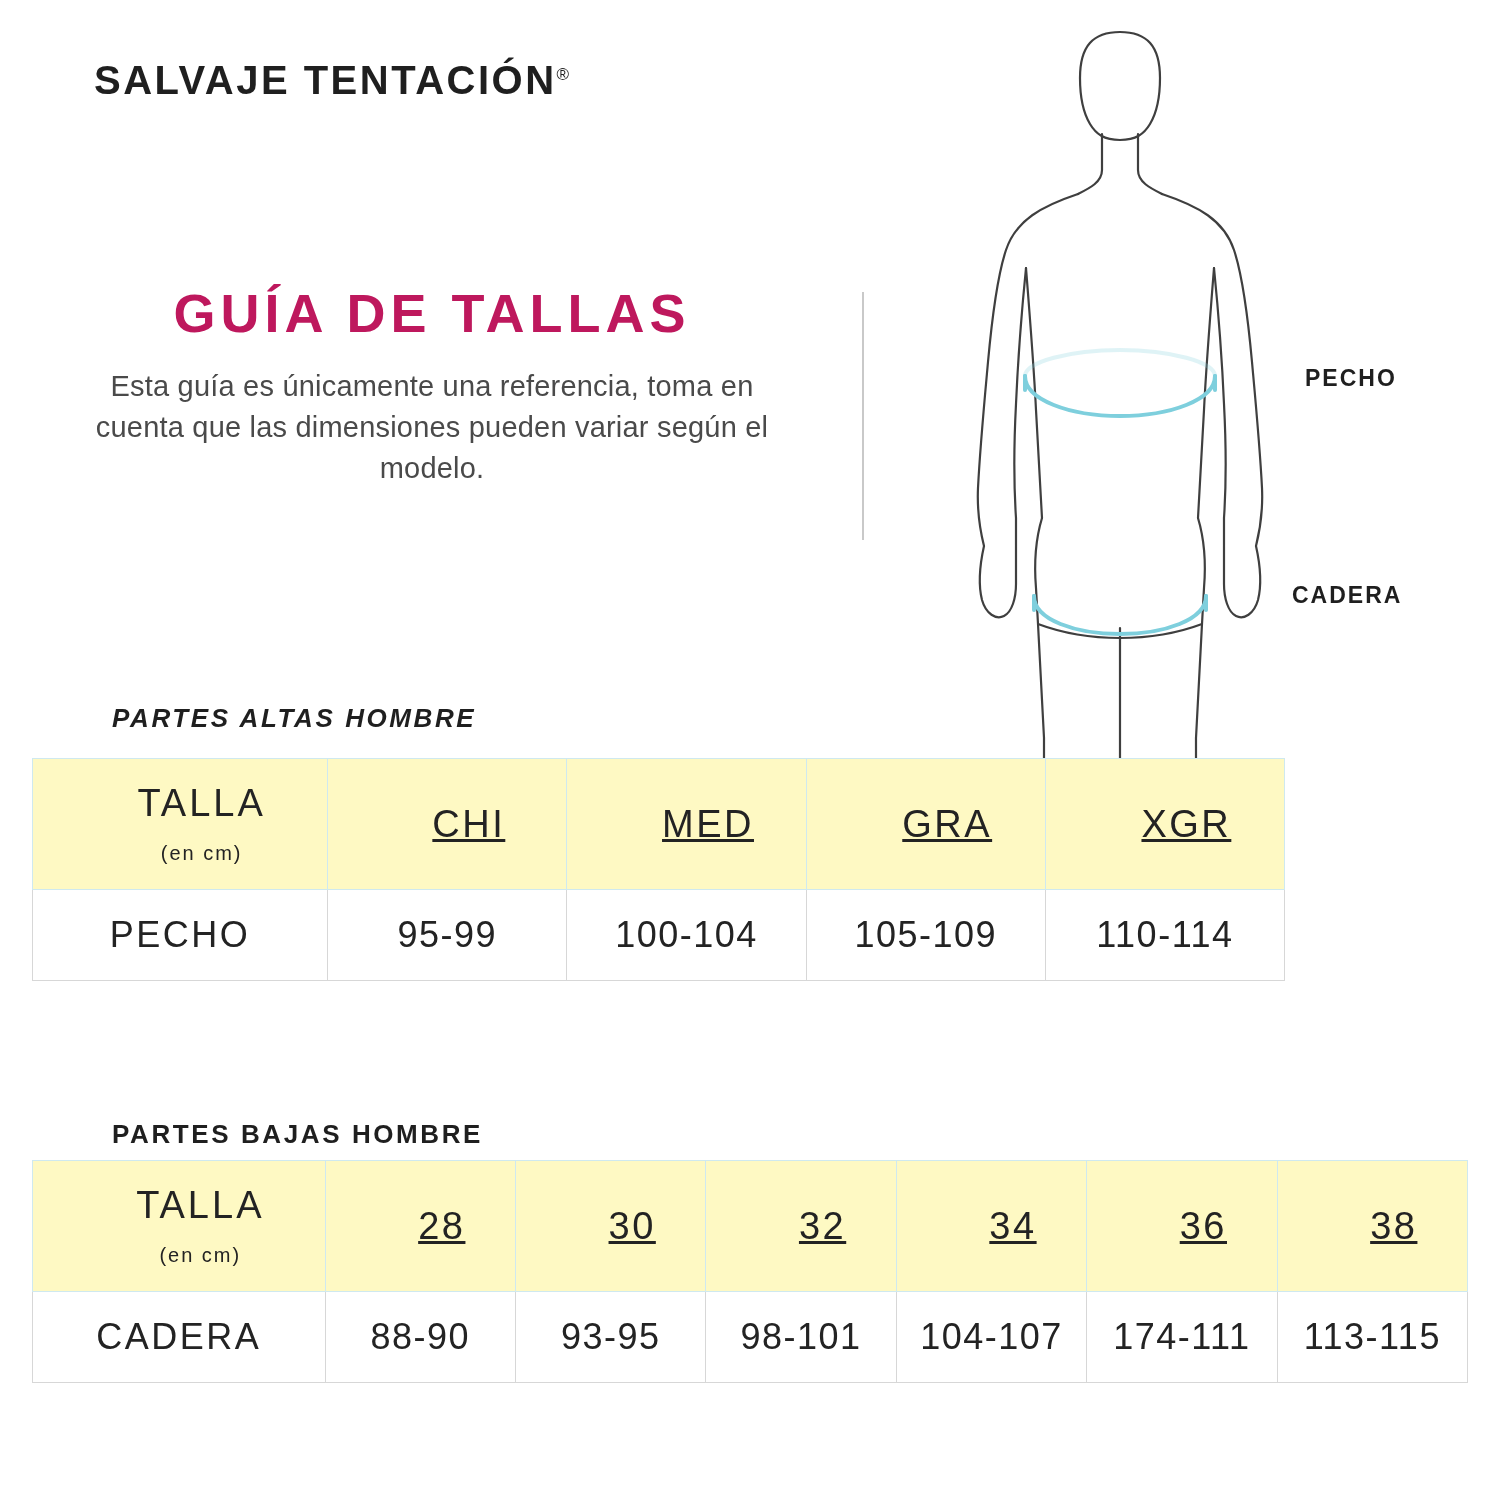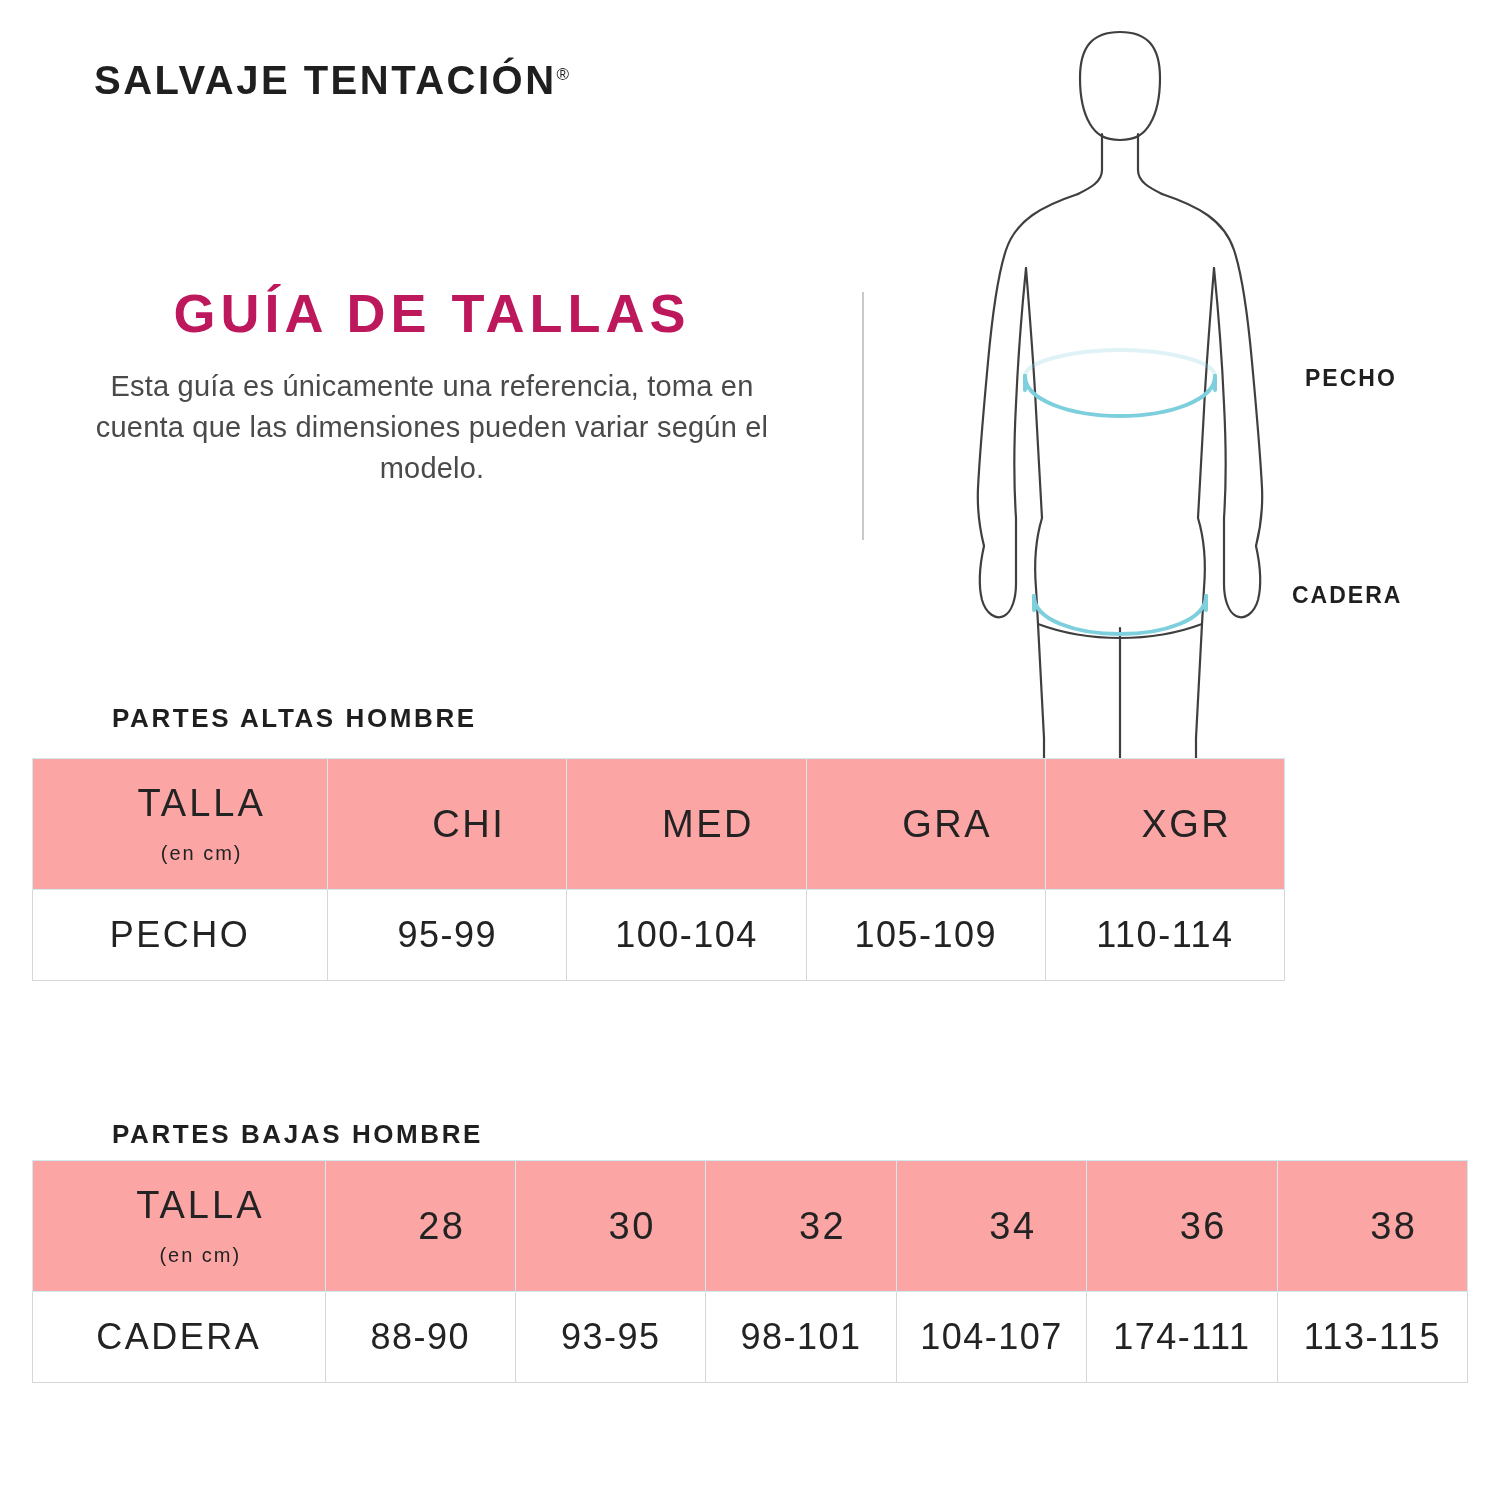--- a/index.html
+++ b/index.html
@@ -93,59 +93,60 @@
 
   
   .section-title {
     position: absolute;
     font-size: 26px;
     font-weight: 700;
     letter-spacing: 2.6px;
     color: #1f1f1f;
     white-space: nowrap;
   }
-  .section-title.upper { left: 112px; top: 703px; }
+  .section-title.upper { left: 112px; top: 703px; font-style: italic; }
   .section-title.lower { left: 112px; top: 1119px; }
 
   
   table {
     position: absolute;
     border-collapse: collapse;
     table-layout: fixed;
   }
   table.upper { left: 32px; top: 758px; width: 1253px; }
   table.lower { left: 32px; top: 1160px; width: 1436px; }
 
   th, td {
     border: 1px solid #d7d7d7;
     text-align: center;
     vertical-align: middle;
     color: #232323;
   }
   thead th {
-    background: #fca5a5;
+    background: #fef9c3;
     border-color: #cfe9ef;
     height: 128px;
     font-weight: 400;
     padding-left: 44px;
   }
   thead th.talla-head {
     font-size: 38px;
     letter-spacing: 3px;
     line-height: 1.05;
   }
   thead th.talla-head .sub {
     display: block;
     font-size: 20px;
     letter-spacing: 2px;
     margin-top: 20px;
   }
   thead th.size-head {
     font-size: 38px;
     letter-spacing: 2.5px;
+    text-decoration: underline;
   }
   tbody td {
     height: 88px;
     font-size: 36px;
     letter-spacing: 1.5px;
     background: #ffffff;
   }
   tbody td.row-label {
     letter-spacing: 2.5px;
   }

